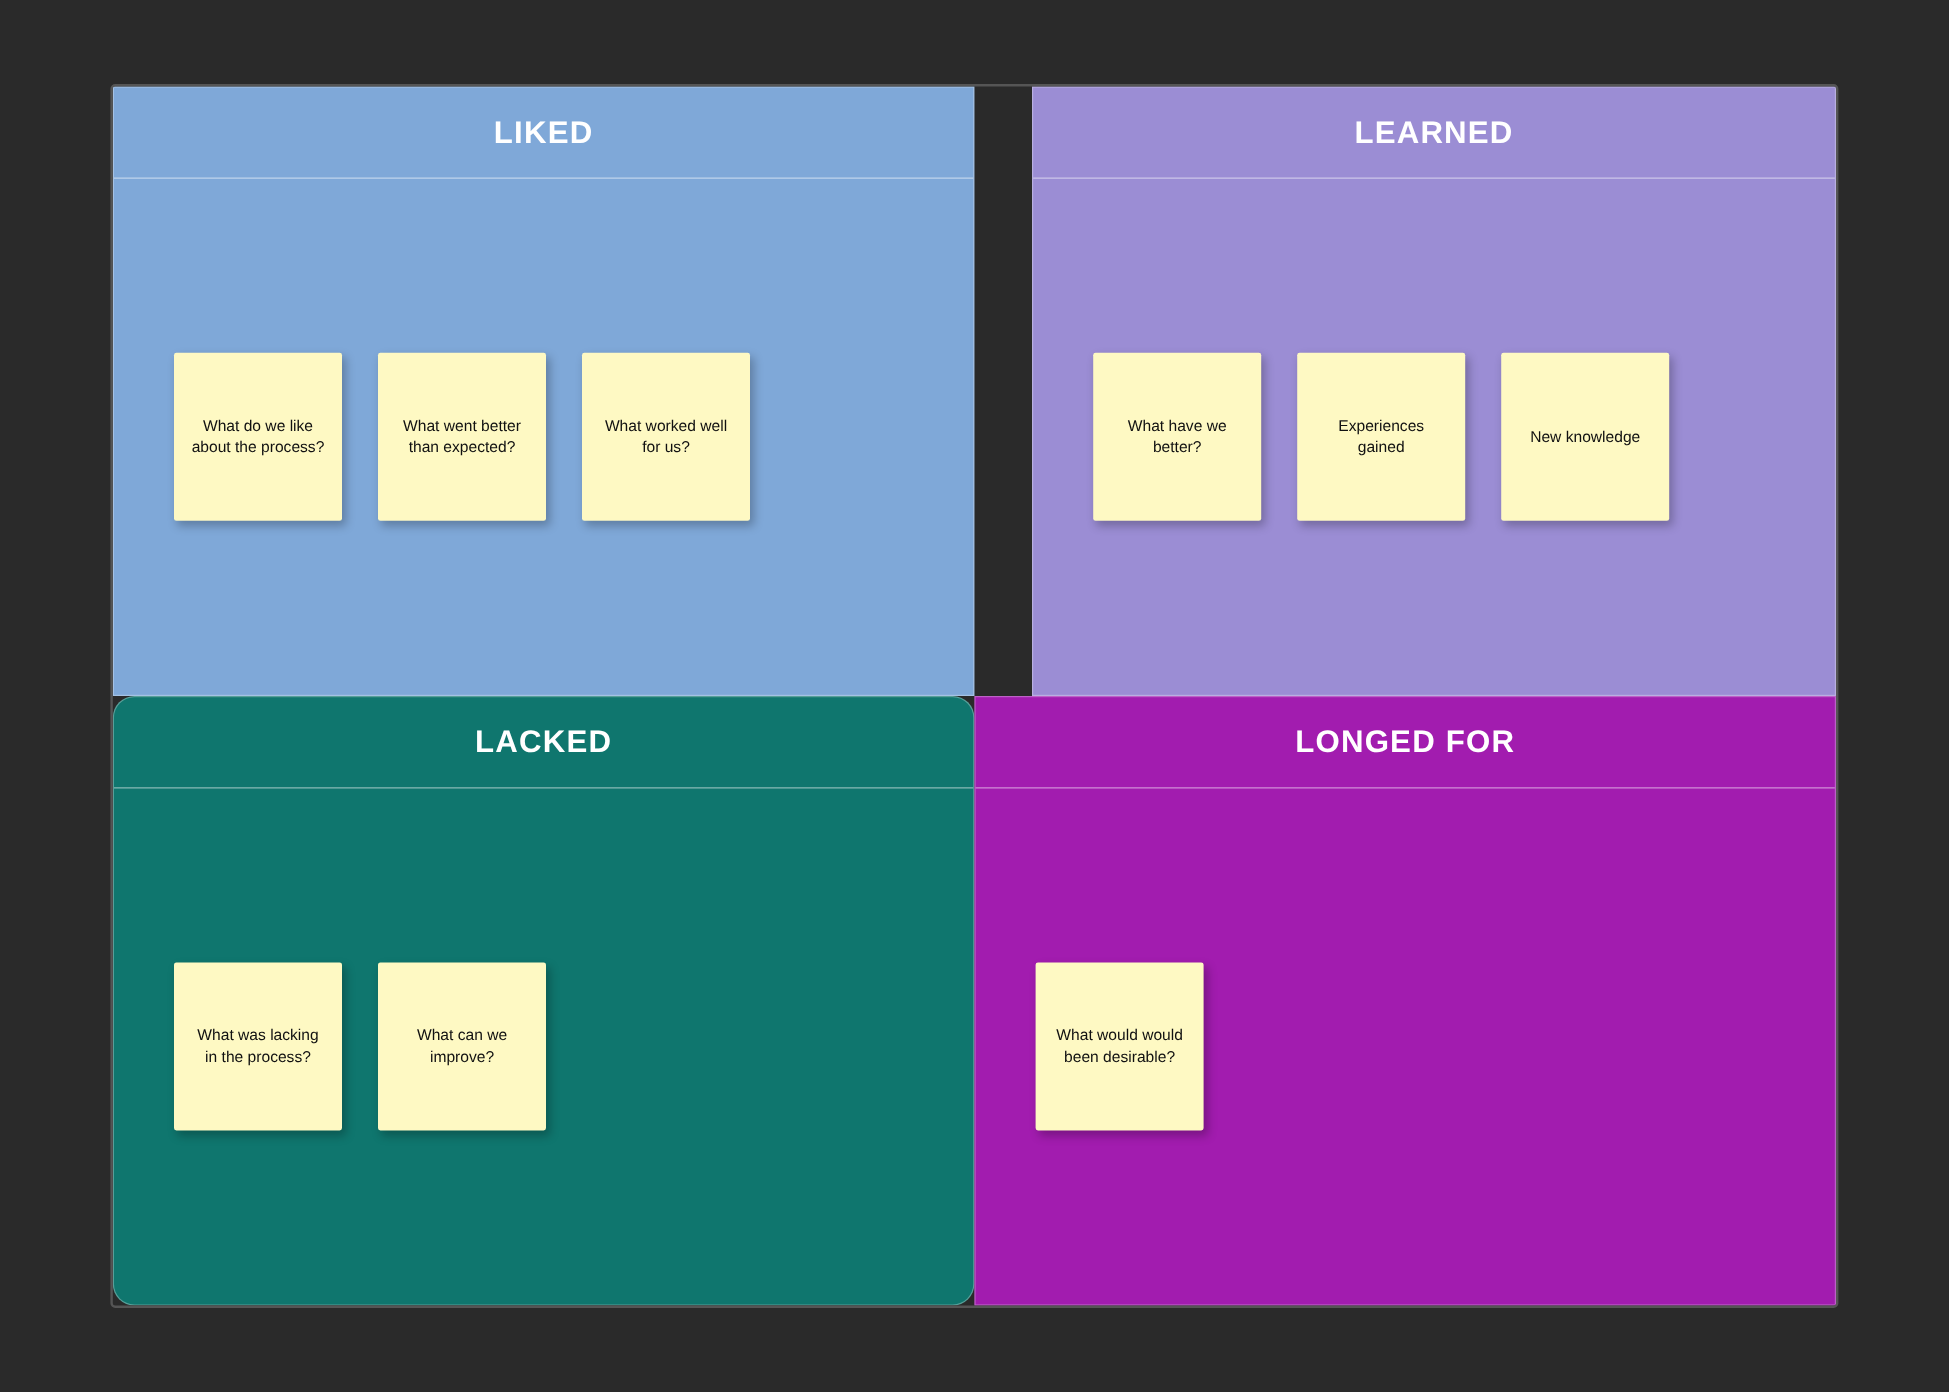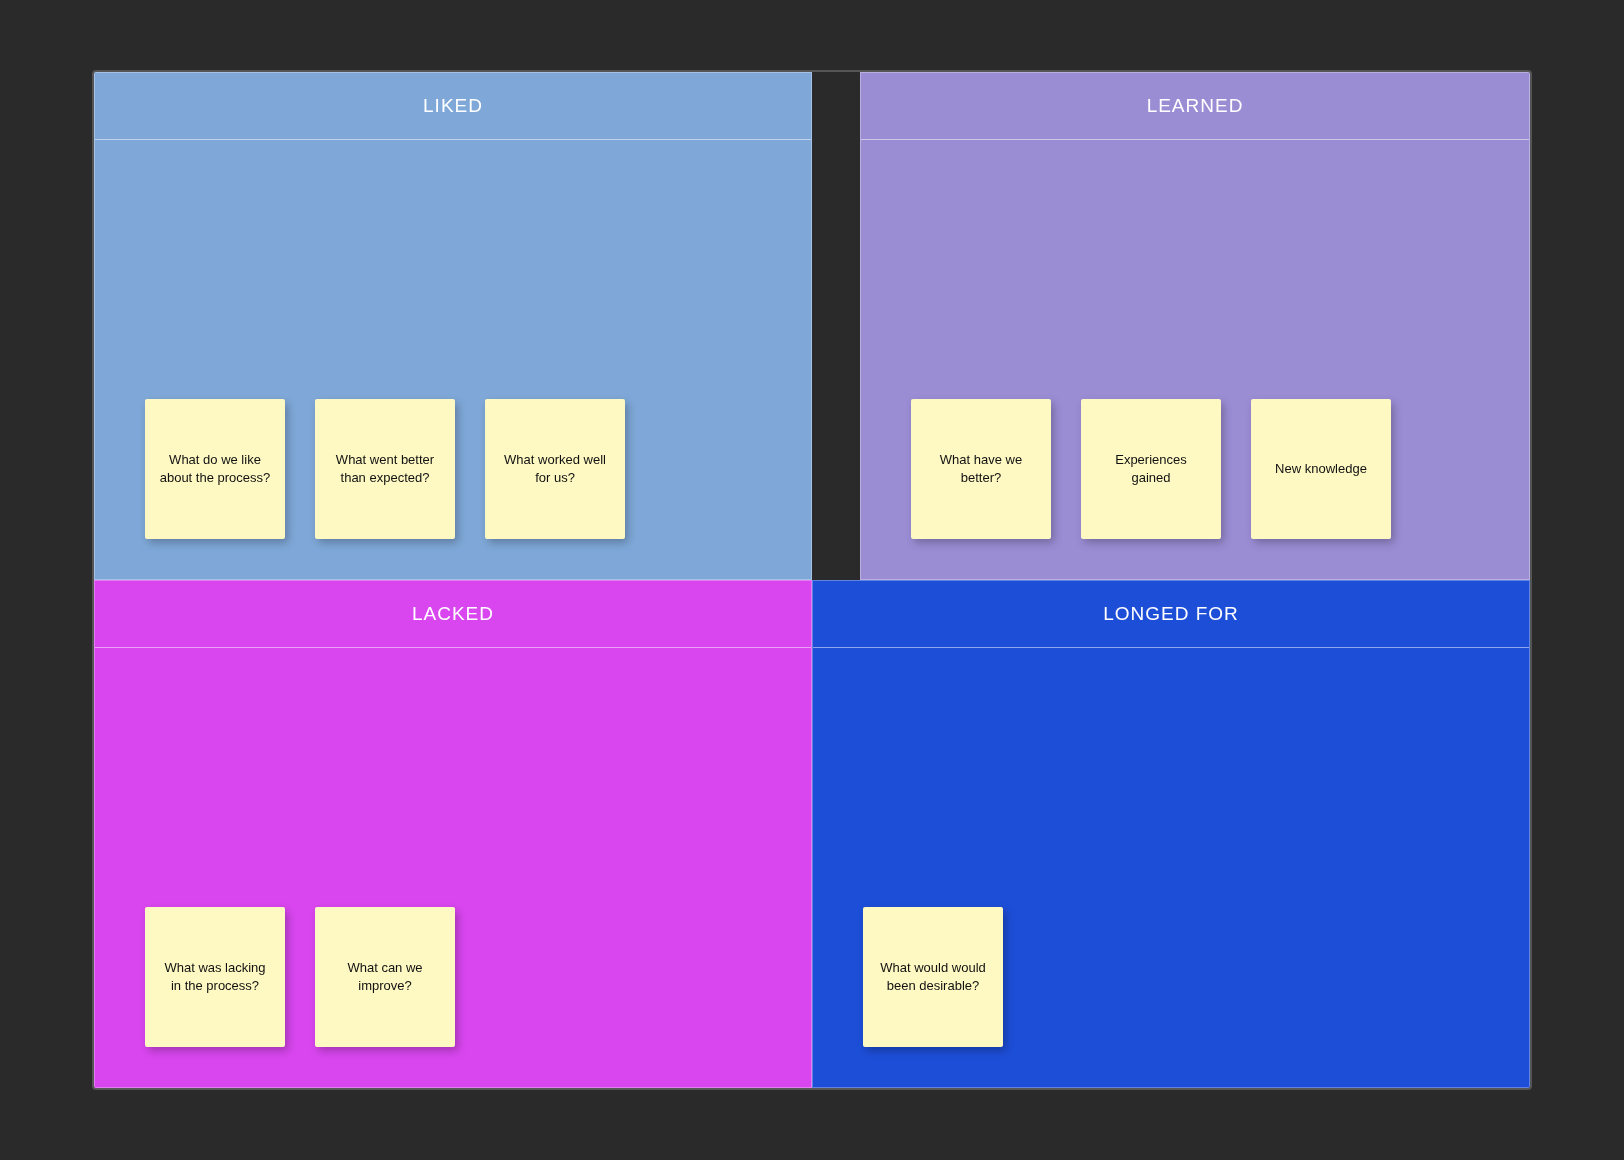--- a/index.html
+++ b/index.html
@@ -22,39 +22,39 @@
       border-radius: 4px;
       overflow: hidden;
     }
     .quadrant {
       display: flex;
       flex-direction: column;
       border: 1px solid rgba(255,255,255,0.3);
     }
     .quadrant-liked { background: #7fa8d8; }
     .quadrant-learned { background: #9b8dd4; margin-left: 48px; }
-    .quadrant-lacked { background: #d946ef; }
-    .quadrant-longed { background: #1d4ed8; }
+    .quadrant-lacked { background: #0f766e; border-radius: 18px; }
+    .quadrant-longed { background: #a21caf; }
 
     .quadrant-header {
       padding: 22px 20px;
       text-align: center;
       border-bottom: 1.5px solid rgba(255,255,255,0.5);
     }
     .quadrant-header h2 {
-      font-size: 19px;
-      font-weight: normal;
+      font-size: 26px;
+      font-weight: bold;
       color: white;
       letter-spacing: 1px;
     }
     .quadrant-content {
       flex: 1;
       display: flex;
       flex-direction: row;
-      align-items: flex-end;
+      align-items: center;
       padding: 40px 50px;
       gap: 30px;
     }
     .sticky-note {
       background: #fef9c3;
       width: 140px;
       height: 140px;
       min-width: 140px;
       min-height: 140px;
       padding: 14px;

